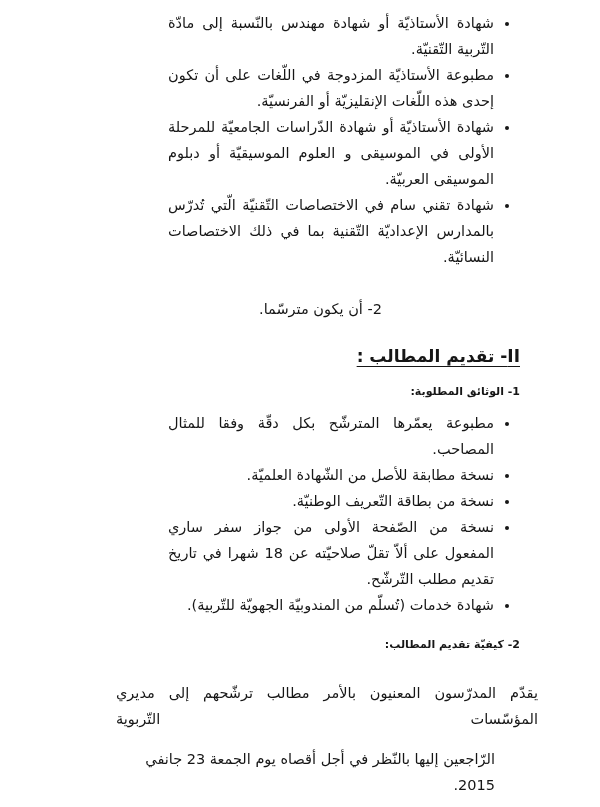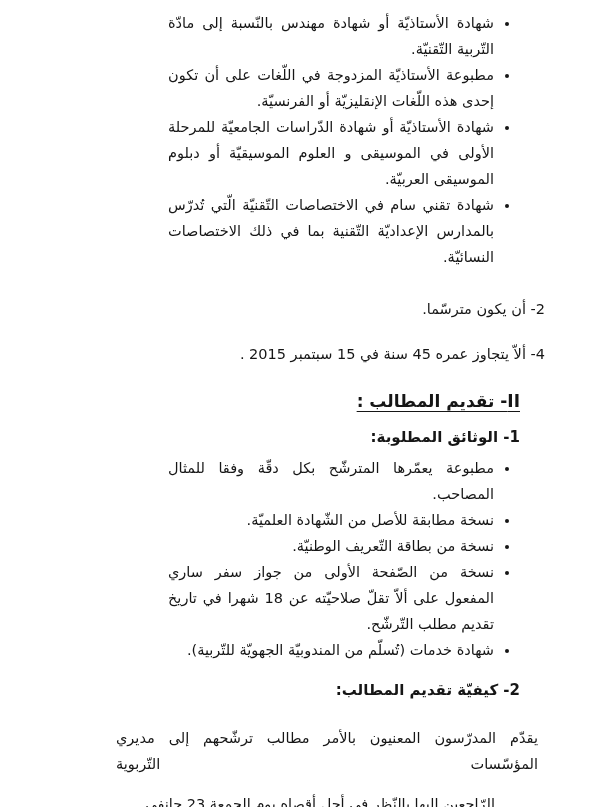--- a/index.html
+++ b/index.html
@@ -26,40 +26,40 @@
     font-size:14.5px;
     line-height:26px;
   }
   ul.bullets li{
     text-align:justify;
     margin:0;
   }
   
   .cond{
     margin:21px 55px 0 40px;
-    text-align:right;
+    text-align:center;
     font-size:14.5px;
     line-height:24px;
   }
   .cond.first{margin-top:27px;}
   
   .section-title{
     margin:25px 80px 0 0;
     text-align:right;
     font-size:17px;
     font-weight:bold;
     padding-left:28px;
   }
   .section-title span{
     text-decoration:underline;
     text-underline-offset:4px;
   }
   .sub-title{
     margin:15px 80px 0 0;
-    font-size:15px;
+    font-size:11px;
     font-weight:bold;
     line-height:22px;
   }
   .sub-title.second{margin-top:16px;}
   ul.bullets.docs{margin-top:7px;}
   
   .para-line1{
     margin:24px 62px 0 60px;
     font-size:14.5px;
     line-height:26px;
@@ -80,21 +80,20 @@
 <div class="page">
 
   <ul class="bullets">
     <li>شهادة الأستاذيّة أو شهادة مهندس بالنّسبة إلى مادّة التّربية التّقنيّة.</li>
     <li>مطبوعة الأستاذيّة المزدوجة في اللّغات على أن تكون إحدى هذه اللّغات الإنقليزيّة أو الفرنسيّة.</li>
     <li>شهادة الأستاذيّة أو شهادة الدّراسات الجامعيّة للمرحلة الأولى في الموسيقى و العلوم الموسيقيّة أو دبلوم الموسيقى العربيّة.</li>
     <li>شهادة تقني سام في الاختصاصات التّقنيّة الّتي تُدرّس بالمدارس الإعداديّة التّقنية بما في ذلك الاختصاصات النسائيّة.</li>
   </ul>
 
   <div class="cond first">2- أن يكون مترسّما.</div>
-  <div class="cond">4- ألاّ يتجاوز عمره 45 سنة في 15 سبتمبر 2015 .</div>
 
   <div class="section-title">
     <span>II- تقديم المطالب :</span>
   </div>
 
   <div class="sub-title">1- الوثائق المطلوبة:</div>
 
   <ul class="bullets docs">
     <li>مطبوعة يعمّرها المترشّح بكل دقّة وفقا للمثال المصاحب.</li>
     <li>نسخة مطابقة للأصل من الشّهادة العلميّة.</li>

